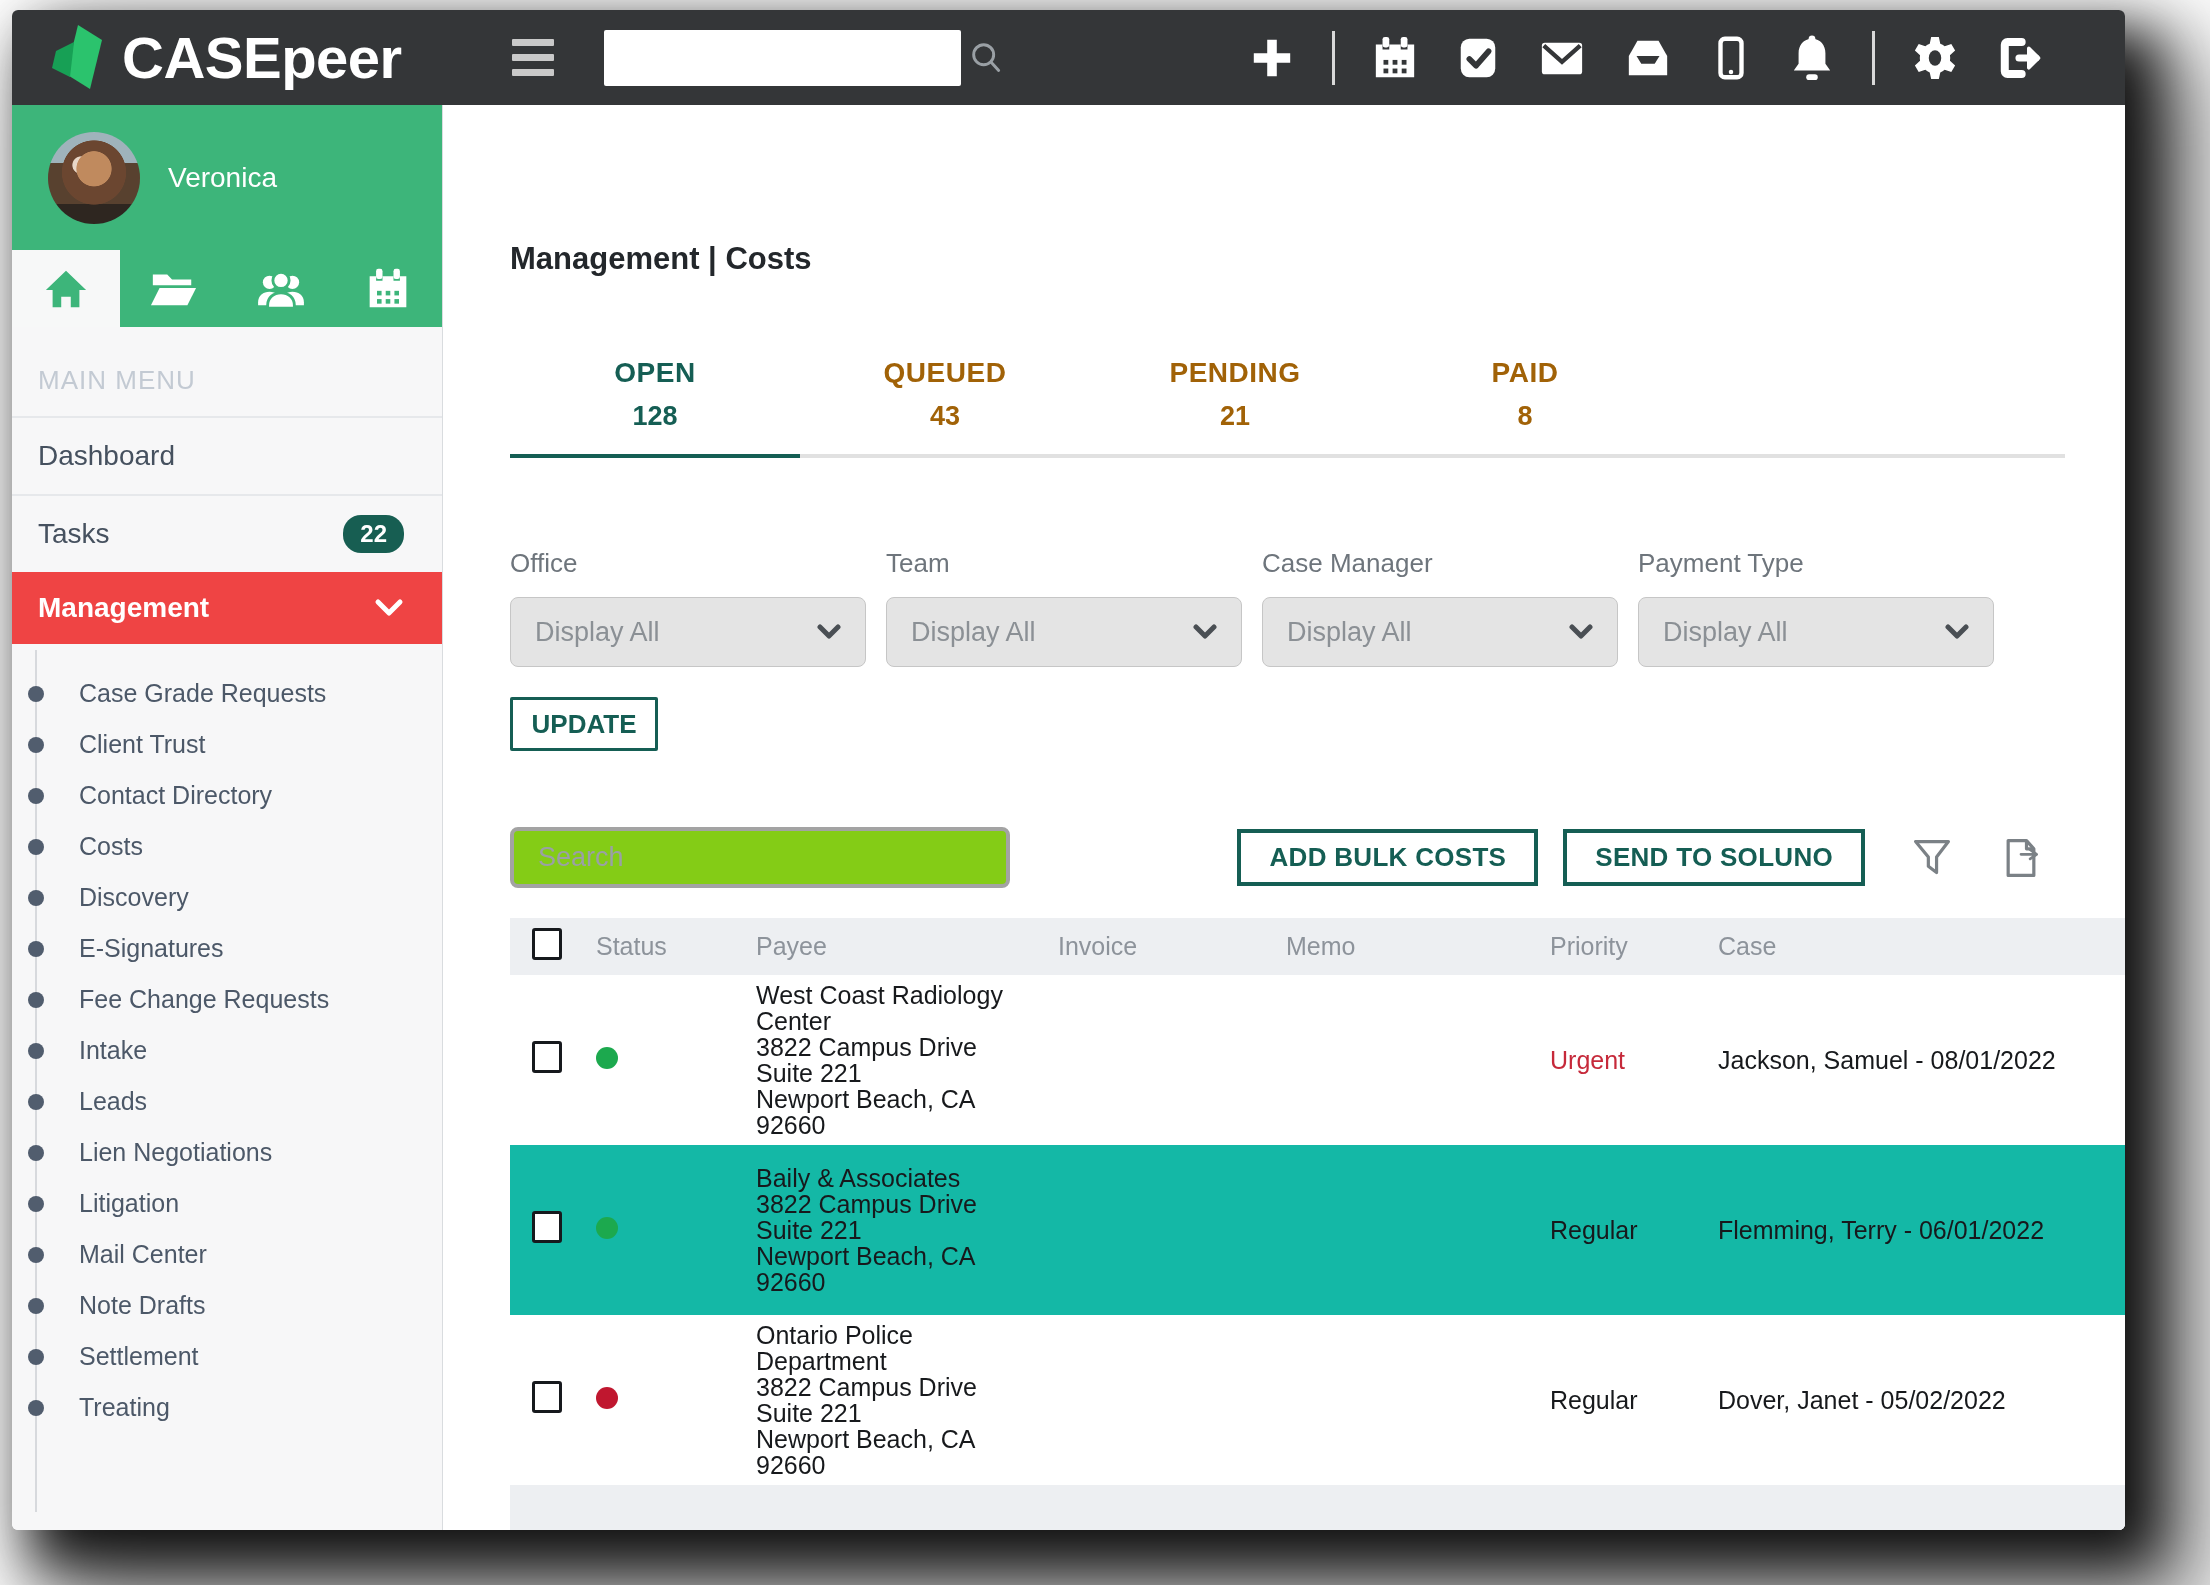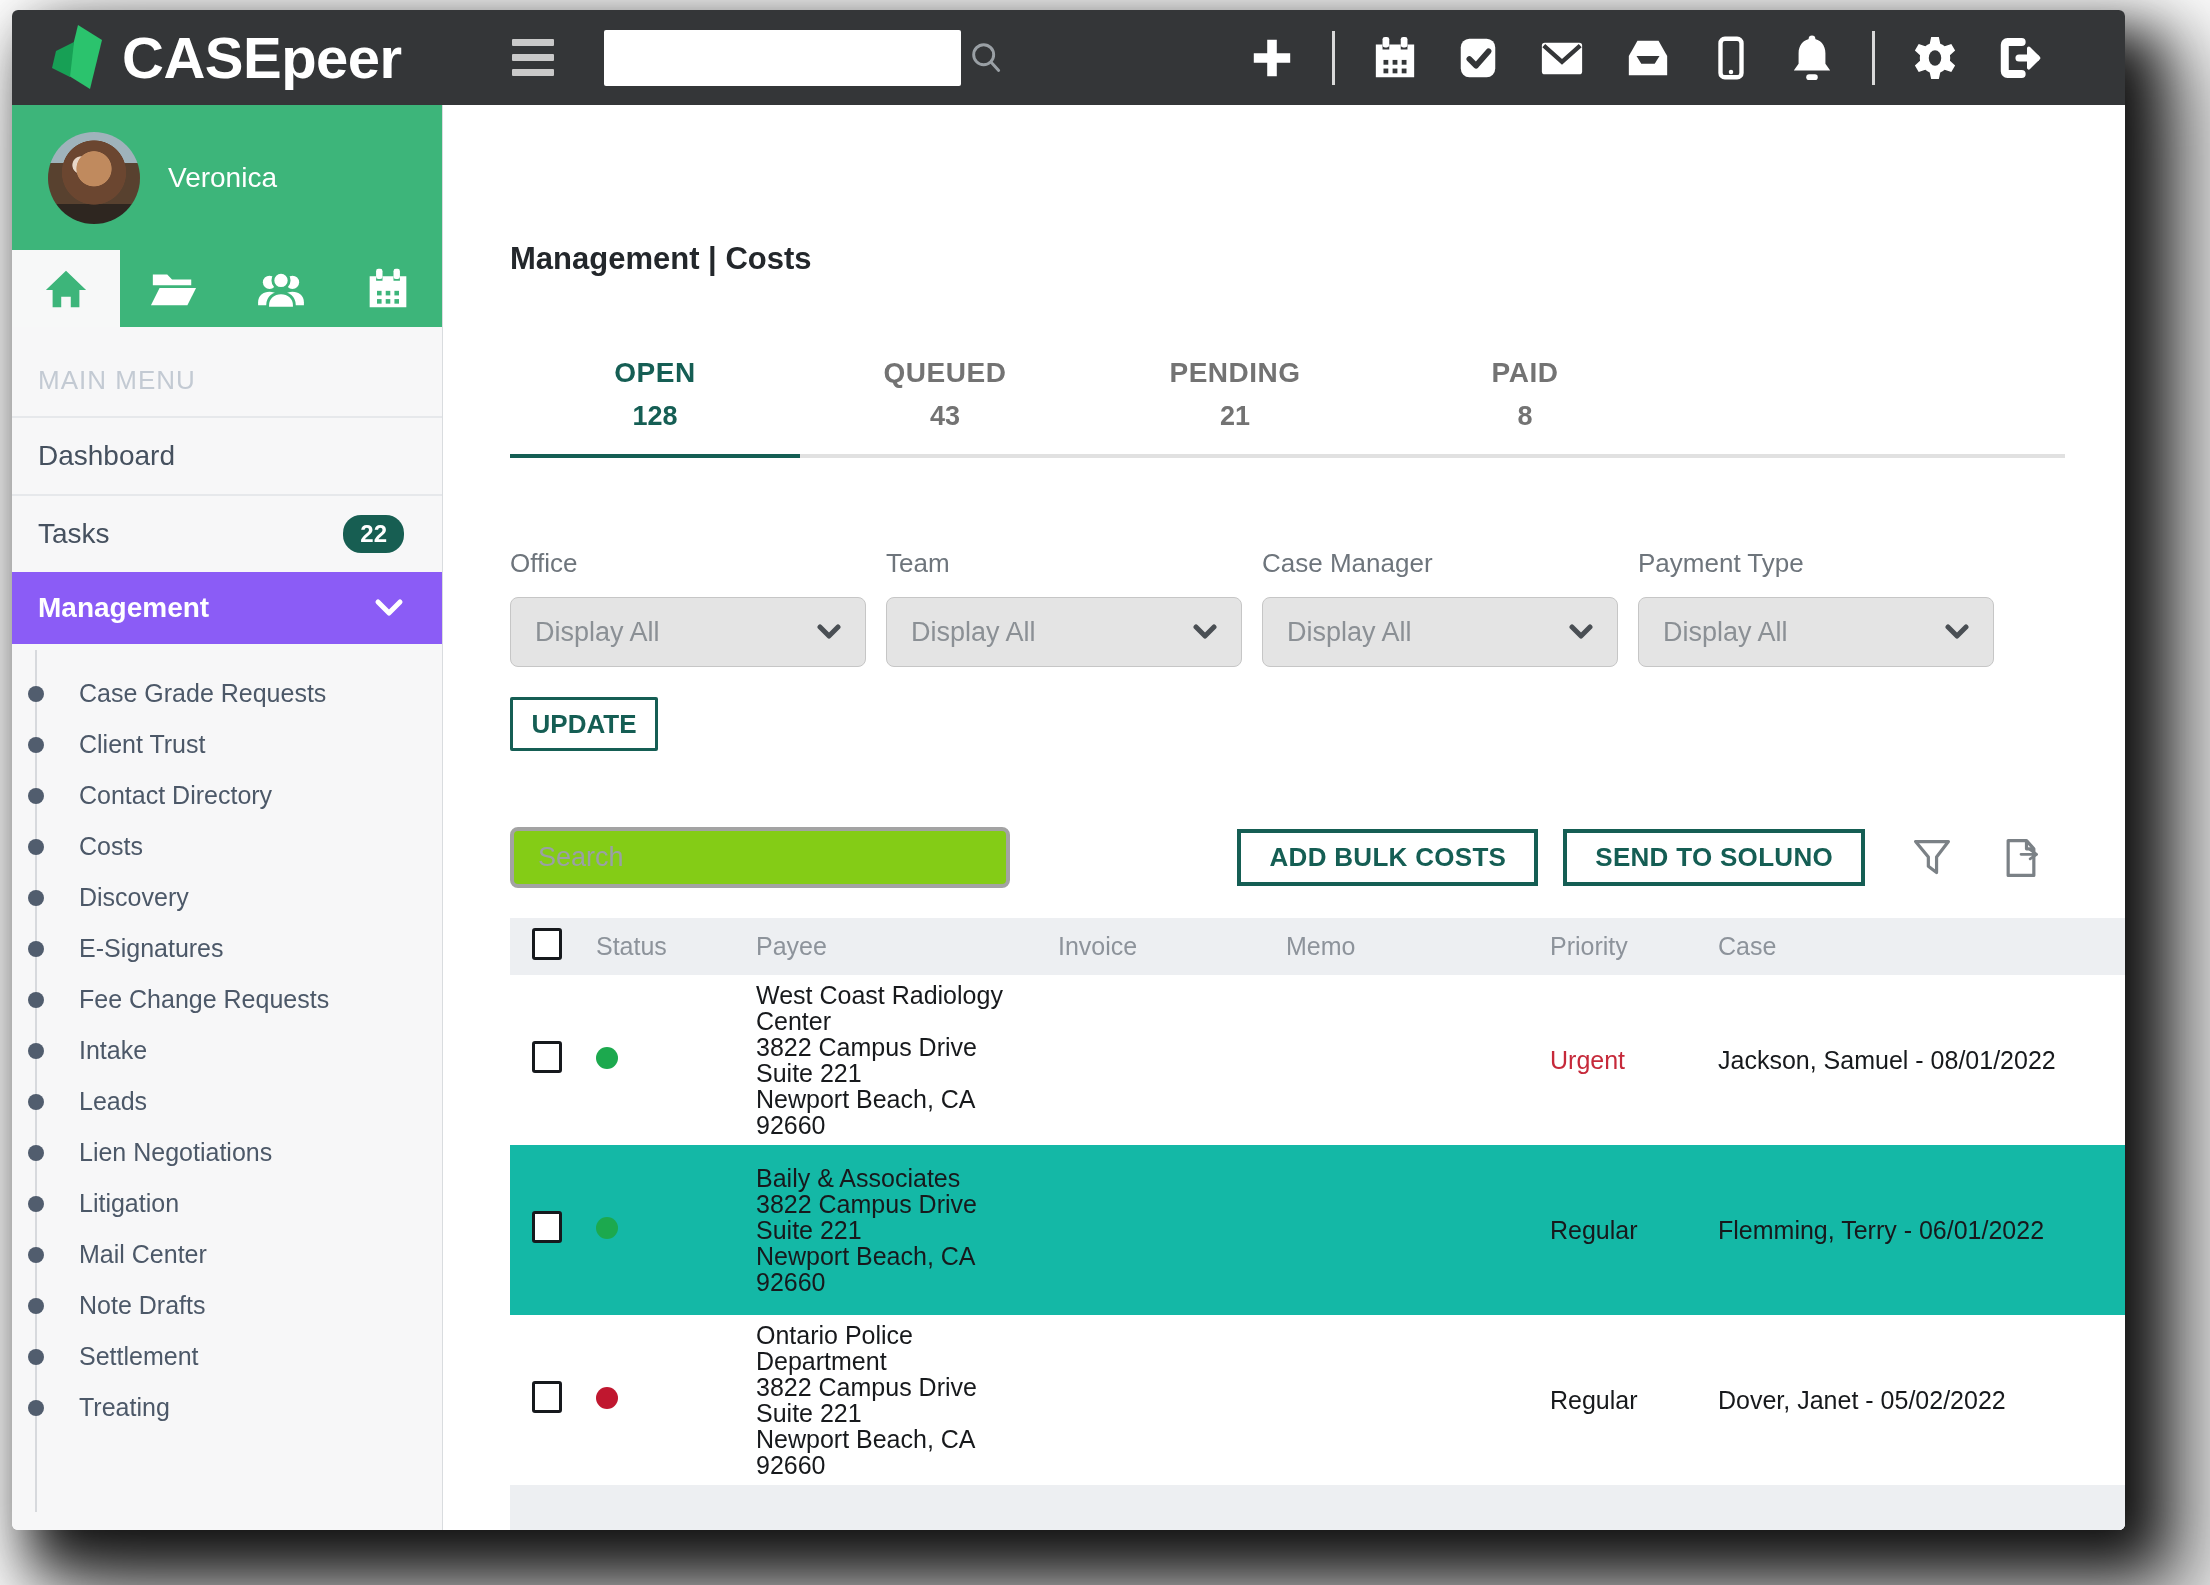--- a/index.html
+++ b/index.html
@@ -38,33 +38,33 @@
   .profile-name{color:#fff;font-size:28px;font-weight:400;}
   .icon-tabs{flex:0 0 77px;background:#3db57a;display:flex;}
   .icon-tab{flex:1;display:flex;align-items:center;justify-content:center;cursor:pointer;}
   .icon-tab.active{background:#f7f8f8;}
   .menu-label{padding:38px 0 20px 26px;color:#c3cad3;font-size:26px;letter-spacing:1px;}
   .menu-divider{height:2px;background:#e6e8eb;}
   .menu-item{height:76px;display:flex;align-items:center;padding:0 38px 0 26px;
     color:#46515f;font-size:28px;cursor:pointer;}
   .badge{margin-left:auto;background:#175e52;color:#fff;font-size:24px;font-weight:700;
     padding:7px 17px;border-radius:18px;line-height:1;}
-  .menu-item.management{background:#8b5cf6;color:#fff;font-weight:700;height:72px;}
+  .menu-item.management{background:#ef4444;color:#fff;font-weight:700;height:72px;}
   .menu-item.management svg{margin-left:auto;}
   .submenu{position:relative;flex:1;padding-top:24px;min-height:0;}
   .submenu::before{content:"";position:absolute;left:23px;top:6px;bottom:18px;width:2px;background:#d7d9dd;}
   .submenu-item{position:relative;height:51px;display:flex;align-items:center;
     padding-left:67px;color:#4c5868;font-size:25px;cursor:pointer;}
   .submenu-item::before{content:"";position:absolute;left:16px;top:50%;margin-top:-8px;
     width:16px;height:16px;border-radius:50%;background:#515d6e;}
   
   .page-title{margin-top:136px;font-size:31px;font-weight:700;color:#23272b;}
   .tabs{margin-top:80px;margin-right:60px;display:flex;}
   .tab{width:290px;text-align:center;padding-bottom:22px;border-bottom:4px solid #e1e1e1;
-    color:#737373;cursor:pointer;}
+    color:#a16207;cursor:pointer;}
   .tab .t-label{font-size:28px;letter-spacing:.5px;font-weight:700;}
   .tab .t-count{margin-top:12px;font-size:27px;font-weight:700;}
   .tab.active{color:#155e54;border-color:#155e54;}
   .tab-fill{flex:1;border-bottom:4px solid #e1e1e1;}
   .filters{margin-top:90px;display:flex;gap:20px;}
   .filter{width:356px;}
   .filter-label{font-size:26px;color:#6e757c;margin-bottom:18px;}
   .select{height:70px;background:#e4e4e4;border:1px solid #c6c6c6;border-radius:8px;
     display:flex;align-items:center;padding:0 24px;color:#8b9095;font-size:27px;cursor:pointer;}
   .select svg{margin-left:auto;}

